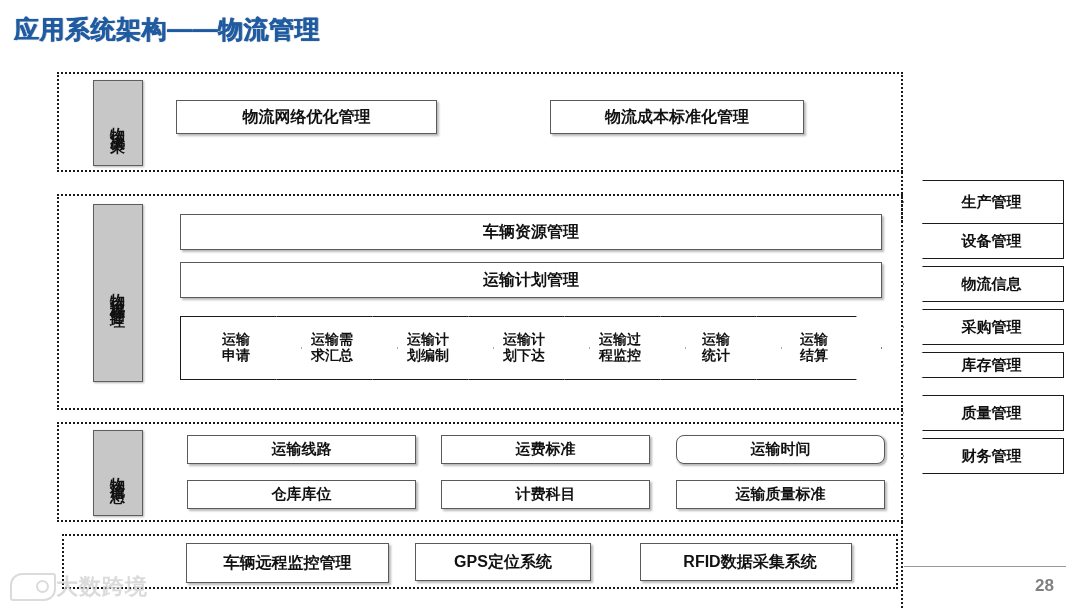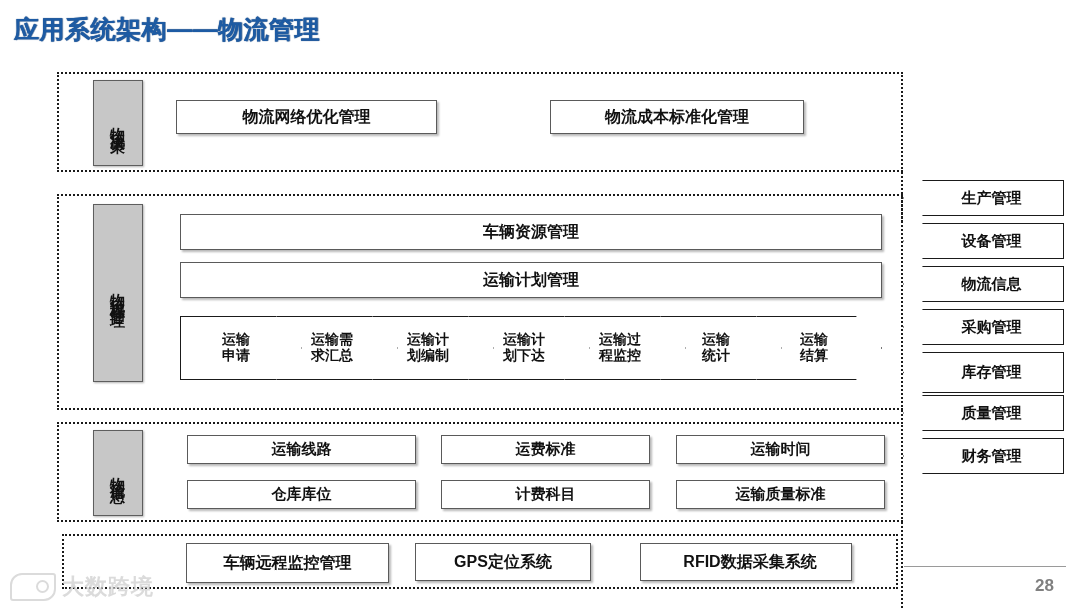--- a/index.html
+++ b/index.html
@@ -81,21 +81,21 @@
     position:absolute;right:26px;bottom:12px;
     font-size:17px;color:#808080;font-weight:bold;
   }
   .footline{
     position:absolute;right:14px;bottom:41px;width:162px;height:0;
     border-top:1.5px solid #9a9a9a;
   }
   .watermark{
     position:absolute;left:10px;bottom:6px;
     font-size:22px;font-weight:bold;color:#cfcfcf;
-    letter-spacing:1px;opacity:.75;display:flex;align-items:center;gap:6px;
+    letter-spacing:1px;opacity:.75;display:flex;align-items:center;
   }
   .wm-logo{
     width:42px;height:24px;border:2px solid #cfcfcf;border-radius:12px 3px 12px 3px;
     display:inline-block;position:relative;
   }
   .wm-logo:after{
     content:"";position:absolute;right:5px;top:5px;width:9px;height:9px;
     border:2px solid #cfcfcf;border-radius:50%;
   }
 </style>
@@ -139,42 +139,42 @@
     <div class="chev mid" style="left:576px;width:126px;">
       <span><i style="font-style:normal">运输</i><br><i style="font-style:normal">结算</i></span>
     </div>
   </div>
 
   <div class="dotbox" style="left:57px;top:422px;width:846px;height:100px;"></div>
   <div class="vlabel" style="left:93px;top:430px;width:50px;height:86px;">物流信息</div>
 
   <div class="wbox" style="left:187px;top:435px;width:229px;height:29px;">运输线路</div>
   <div class="wbox" style="left:441px;top:435px;width:209px;height:29px;">运费标准</div>
-  <div class="wbox" style="left:676px;top:435px;width:209px;height:29px;">运输时间</div>
+  <div class="wbox" style="left:676px;top:435px;width:209px;height:29px;border-radius:8px;">运输时间</div>
 
   <div class="wbox" style="left:187px;top:480px;width:229px;height:29px;">仓库库位</div>
   <div class="wbox" style="left:441px;top:480px;width:209px;height:29px;">计费科目</div>
   <div class="wbox" style="left:676px;top:480px;width:209px;height:29px;">运输质量标准</div>
 
   <div class="dotbox" style="left:62px;top:534px;width:836px;height:55px;"></div>
   <div class="wbox big" style="left:186px;top:543px;width:203px;height:40px;">车辆远程监控管理</div>
   <div class="wbox big" style="left:415px;top:543px;width:176px;height:38px;">GPS定位系统</div>
   <div class="wbox big" style="left:640px;top:543px;width:212px;height:38px;padding-left:8px;">RFID数据采集系统</div>
 
   <div class="rail" style="top:172px;height:50px;"></div>
   <div class="rail" style="top:194px;height:216px;"></div>
   <div class="rail" style="top:410px;height:14px;"></div>
   <div class="rail" style="top:422px;height:100px;"></div>
   <div class="rail" style="top:522px;height:86px;"></div>
 
-  <div class="penta" style="left:903px;top:180px;width:161px;height:36px;">生产管理</div>
+  <div class="penta" style="left:903px;top:180px;width:161px;height:44px;">生产管理</div>
   <div class="penta" style="left:903px;top:223px;width:161px;height:36px;">设备管理</div>
   <div class="penta" style="left:903px;top:266px;width:161px;height:36px;">物流信息</div>
   <div class="penta" style="left:903px;top:309px;width:161px;height:36px;">采购管理</div>
-  <div class="penta" style="left:903px;top:352px;width:161px;height:41px;">库存管理</div>
+  <div class="penta" style="left:903px;top:352px;width:161px;height:26px;">库存管理</div>
   <div class="penta" style="left:903px;top:395px;width:161px;height:36px;">质量管理</div>
   <div class="penta" style="left:903px;top:438px;width:161px;height:36px;">财务管理</div>
 
   <div class="footline"></div>
   <div class="pagenum">28</div>
 
   <div class="watermark">
     <span class="wm-logo"></span>
     <span>大数跨境</span>
   </div>

